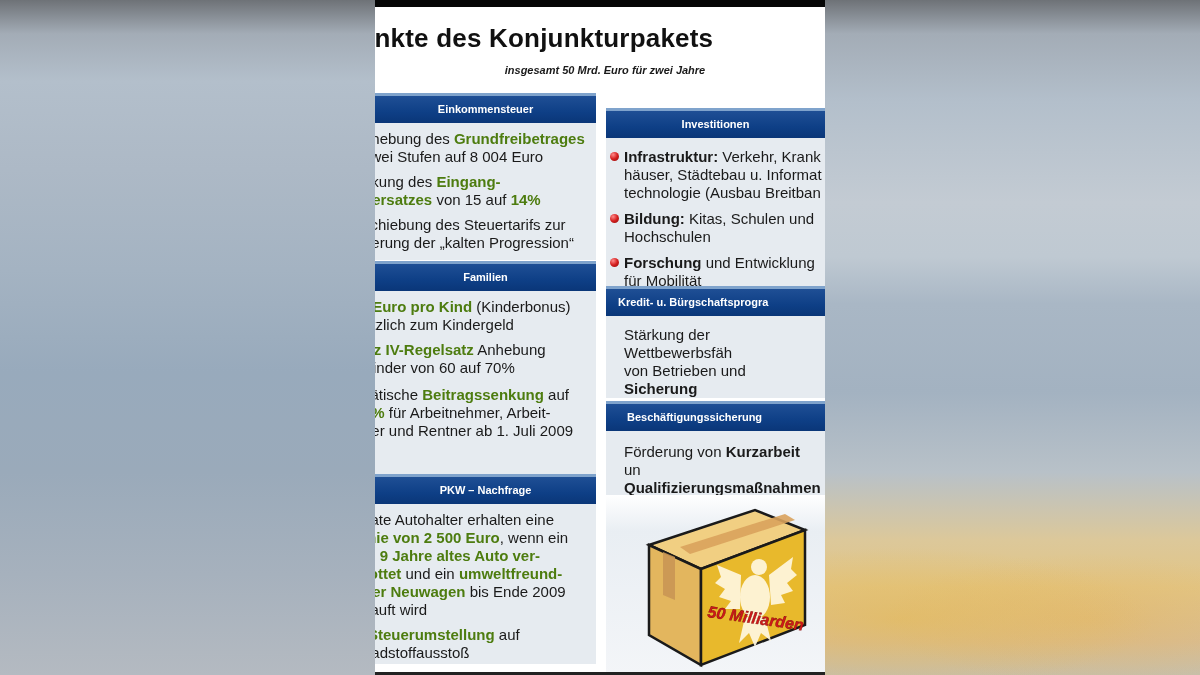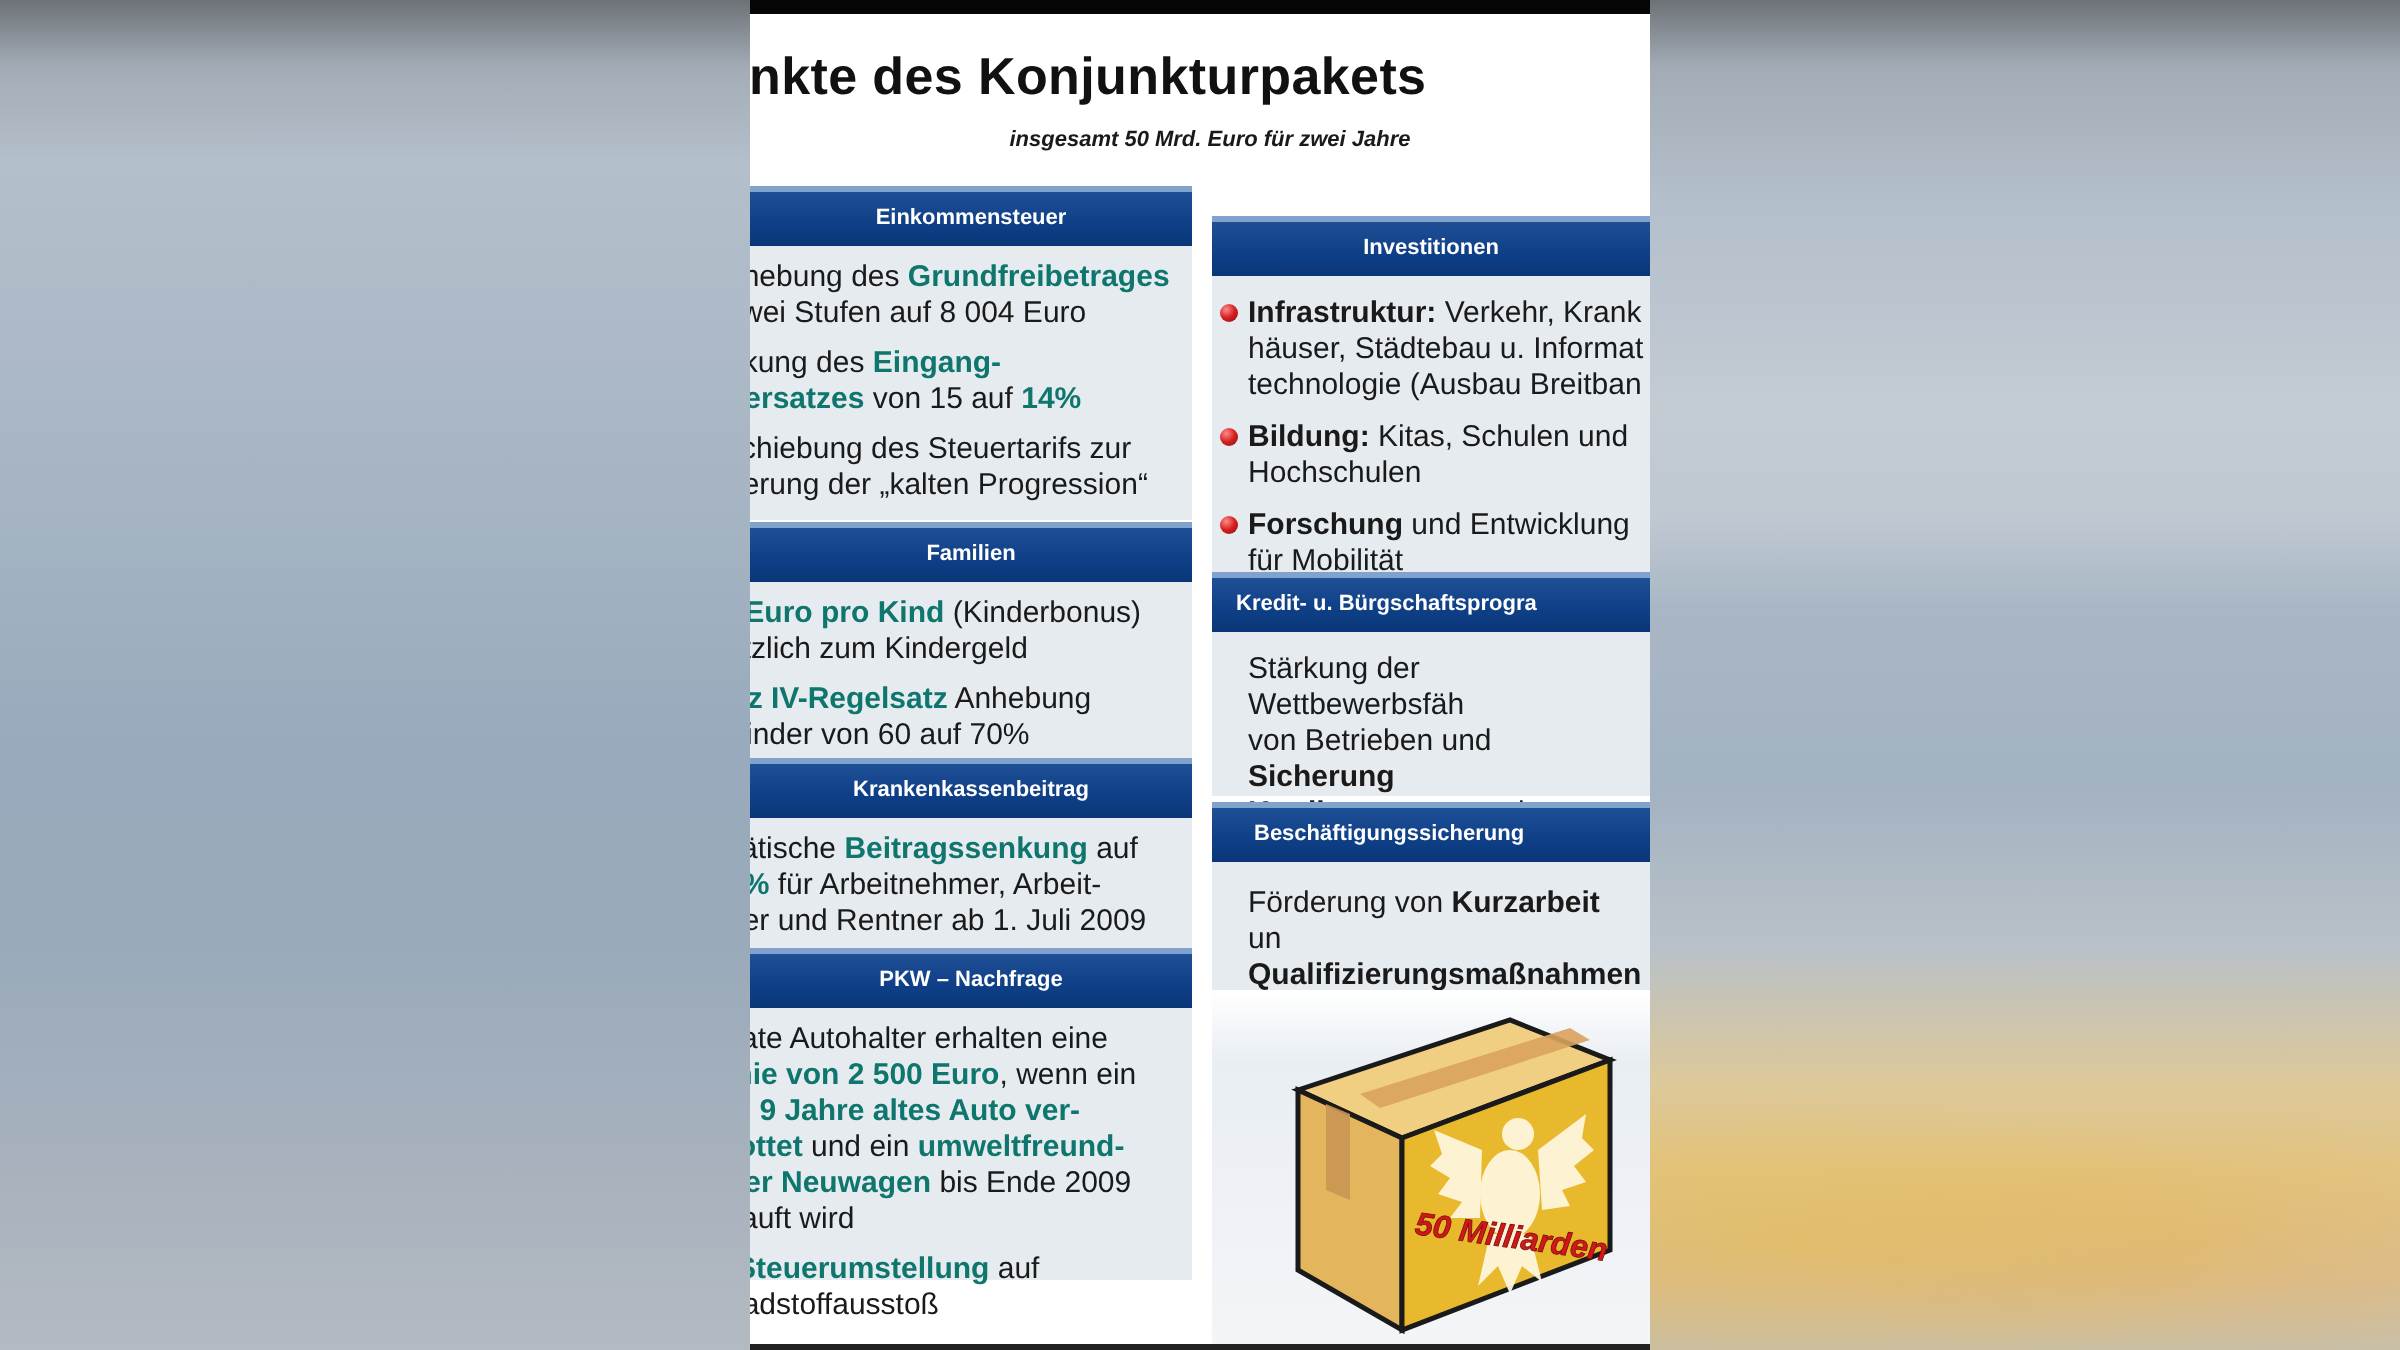--- a/index.html
+++ b/index.html
@@ -43,21 +43,21 @@
   .col-right { left: 231px; width: 219px; }
   .section { position: absolute; left: 0; width: 100%; background: #e6ebf0; }
   .sec-header {
     height: 30px; border-top: 3px solid #7fa3cc;
     background: linear-gradient(180deg, #1f4f95 0%, #0e3f86 60%, #0a3678 100%);
     color: #ffffff; font-weight: bold; font-size: 11px; line-height: 27px; text-align: center; white-space: nowrap; overflow: hidden;
   }
   .sec-body { padding: 0 6px 0 0; font-size: 15px; color: #1a1a1a; line-height: 18px; }
   .col-left .sec-body { margin-left: -12px; }
   .item { margin-top: 7px; white-space: nowrap; }
-  .item b { font-weight: bold; color: #0f766e; }
+  .item b { font-weight: bold; color: #4d7c0f; }
   .col-right .sec-body { padding-left: 18px; }
   .bullet-item { position: relative; margin-top: 8px; white-space: nowrap; }
   .bullet {
     position: absolute; left: -14px; top: 4px; width: 9px; height: 9px; border-radius: 50%;
     background: radial-gradient(circle at 35% 30%, #ff8a8a 0%, #d41f1f 50%, #8d0c0c 100%);
   }
   .plain-body { padding-left: 18px !important; }
   .box-area {
     position: absolute; left: 231px; top: 495px; width: 219px; height: 180px;
     background: linear-gradient(180deg, #ffffff 0%, #e9eef3 20%, #f3f5f8 100%);
@@ -103,31 +103,30 @@
           <span>ätzlich zum Kindergeld</span>
         </div>
         <div class="item">
           <b>rtz IV-Regelsatz</b><span> Anhebung</span><br>
           <span>Kinder von 60 auf 70%</span>
         </div>
       </div>
     </div>
 
     <div class="section" style="top:286px; height:96px;">
-      <div class="sec-header">Krankenkassenbeitrag</div>
       <div class="sec-body">
         <div class="item">
           <span>itätische </span><b>Beitragssenkung</b><span> auf</span><br>
           <b>9%</b><span> für Arbeitnehmer, Arbeit-</span><br>
           <span>ber und Rentner ab 1. Juli 2009</span>
         </div>
       </div>
     </div>
 
-    <div class="section" style="top:381px; height:166px;">
+    <div class="section" style="top:381px; height:190px;">
       <div class="sec-header">PKW – Nachfrage</div>
       <div class="sec-body">
         <div class="item">
           <span>vate Autohalter erhalten eine</span><br>
           <b>mie von 2 500 Euro</b><span>, wenn ein</span><br>
           <span>d. </span><b>9 Jahre altes Auto ver-</b><br>
           <b>rottet</b><span> und ein </span><b>umweltfreund-</b><br>
           <b>her Neuwagen</b><span> bis Ende 2009</span><br>
           <span>cauft wird</span>
         </div>

